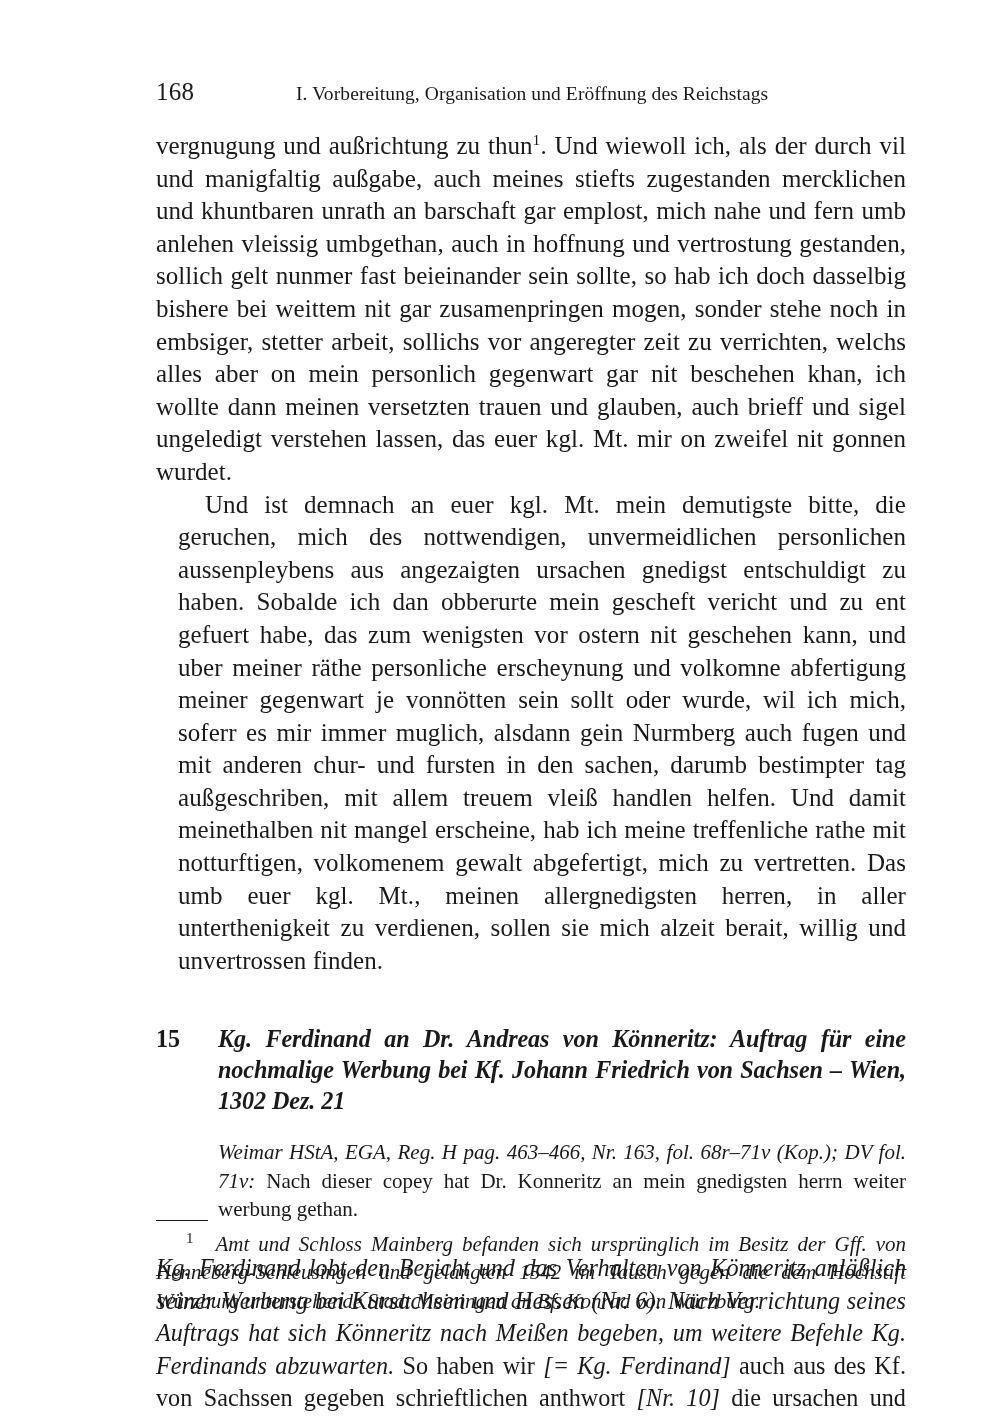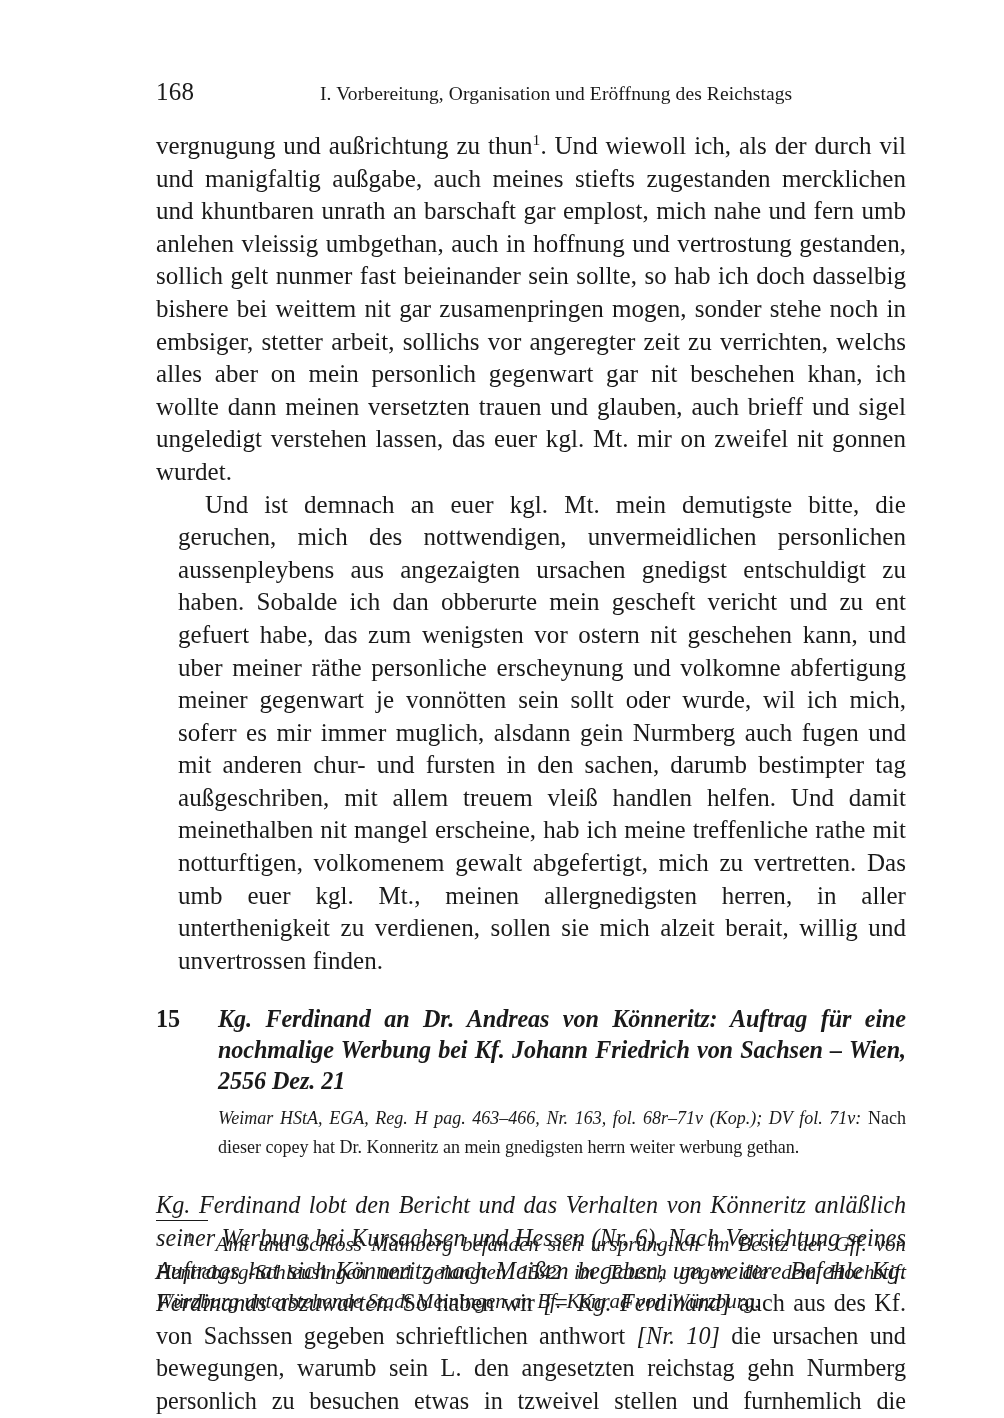--- a/index.html
+++ b/index.html
@@ -22,21 +22,20 @@
     box-sizing: border-box;
     padding: 78px 98px 0 156px;
   }
 
   
   .running-head {
     display: flex;
     align-items: baseline;
     height: 34px;
     margin-bottom: 18px;
-    gap: 24px;
   }
   .folio {
     font-size: 25px;
     letter-spacing: 0.2px;
     width: 140px;
     flex: 0 0 140px;
   }
   .head-title {
     font-size: 19.5px;
     letter-spacing: 0.1px;
@@ -65,21 +64,21 @@
   }
   sup.fn-ref {
     font-size: 0.62em;
     vertical-align: super;
     line-height: 0;
   }
 
   
   .doc-heading {
     display: flex;
-    margin-top: 26px;
+    margin-top: 46px;
     width: 750px;
   }
   .doc-num {
     flex: 0 0 62px;
     font-size: 24.2px;
     font-weight: bold;
     line-height: 31px;
   }
   .doc-title {
     flex: 1 1 auto;
@@ -87,23 +86,23 @@
     font-weight: bold;
     font-style: italic;
     line-height: 31px;
     text-align: justify;
     text-align-last: left;
     letter-spacing: -0.1px;
   }
 
   
   .source-note {
-    margin: 8px 0 0 62px;
+    margin: 22px 0 0 62px;
     width: 688px;
-    font-size: 18px;
+    font-size: 21px;
     line-height: 28.5px;
     text-align: justify;
     text-align-last: left;
   }
   .source-note i { font-style: italic; }
 
   
   .regest {
     margin-top: 28px;
     width: 750px;
@@ -157,21 +156,21 @@
   <div class="body-col">
 
     <p class="body"><span>vergnugung und außrichtung zu thun</span><sup class="fn-ref">1</sup><span>. Und wiewoll ich, als der durch vil und manigfaltig außgabe, auch meines stiefts zugestanden mercklichen und khuntbaren unrath an barschaft gar emplost, mich nahe und fern umb anlehen vleissig umbgethan, auch in hoffnung und vertrostung gestanden, sollich gelt nunmer fast beieinander sein sollte, so hab ich doch dasselbig bishere bei weittem nit gar zusamenpringen mogen, sonder stehe noch in embsiger, stetter arbeit, sollichs vor angeregter zeit zu verrichten, welchs alles aber on mein personlich gegenwart gar nit beschehen khan, ich wollte dann meinen versetzten trauen und glauben, auch brieff und sigel ungeledigt verstehen lassen, das euer kgl. Mt. mir on zweifel nit gonnen wurdet.</span></p>
 
     <p class="body indent last-line-left">Und ist demnach an euer kgl. Mt. mein demutigste bitte, die geruchen, mich des nottwendigen, unvermeidlichen personlichen aussenpleybens aus angezaigten ursachen gnedigst entschuldigt zu haben. Sobalde ich dan obberurte mein gescheft vericht und zu ent gefuert habe, das zum wenigsten vor ostern nit geschehen kann, und uber meiner räthe personliche erscheynung und volkomne abfertigung meiner gegenwart je vonnötten sein sollt oder wurde, wil ich mich, soferr es mir immer muglich, alsdann gein Nurmberg auch fugen und mit anderen chur- und fursten in den sachen, darumb bestimpter tag außgeschriben, mit allem treuem vleiß handlen helfen. Und damit meinethalben nit mangel erscheine, hab ich meine treffenliche rathe mit notturftigen, volkomenem gewalt abgefertigt, mich zu vertretten. Das umb euer kgl. Mt., meinen allergnedigsten herren, in aller unterthenigkeit zu verdienen, sollen sie mich alzeit berait, willig und unvertrossen finden.</p>
 
   </div>
 
   <div class="doc-heading">
     <div class="doc-num">15</div>
-    <div class="doc-title">Kg. Ferdinand an Dr. Andreas von Könneritz: Auftrag für eine nochmalige Werbung bei Kf. Johann Friedrich von Sachsen – Wien, 2556 Dez. 21</div>
+    <div class="doc-title">Kg. Ferdinand an Dr. Andreas von Könneritz: Auftrag für eine nochmalige Werbung bei Kf. Johann Friedrich von Sachsen – Wien, 1302 Dez. 21</div>
   </div>
 
   <div class="source-note"><i>Weimar HStA, EGA, Reg. H pag. 463–466, Nr. 163, fol. 68r–71v (Kop.); DV fol. 71v:</i><span> Nach dieser copey hat Dr. Konneritz an mein gnedigsten herrn weiter werbung gethan.</span></div>
 
   <div class="regest"><i>Kg. Ferdinand lobt den Bericht und das Verhalten von Könneritz anläßlich seiner Werbung bei Kursachsen und Hessen (Nr. 6). Nach Verrichtung seines Auftrags hat sich Könneritz nach Meißen begeben, um weitere Befehle Kg. Ferdinands abzuwarten.</i><span> So haben wir </span><i>[= Kg. Ferdinand]</i><span> auch aus des Kf. von Sachssen gegeben schrieftlichen anthwort </span><i>[Nr. 10]</i><span> die ursachen und bewegungen, warumb sein L. den angesetzten reichstag gehn Nurmberg personlich zu besuchen etwas in tzweivel stellen und furnhemlich die ausfhurung der kriegsubung betreffendt das furstenthumb Gulich nach der leng gehort und verstanden. </span></div>
 
   <div class="footnotes">
     <div class="fn-rule"></div>
     <div class="fn-body"><span class="fn-marker">1</span><span>Amt und Schloss Mainberg befanden sich ursprünglich im Besitz der Gff. von Henneberg-Schleusingen und gelangten 1542 im Tausch gegen die dem Hochstift Würzburg unterstehende Stadt Meiningen an Bf. Konrad von Würzburg.</span></div>
   </div>

